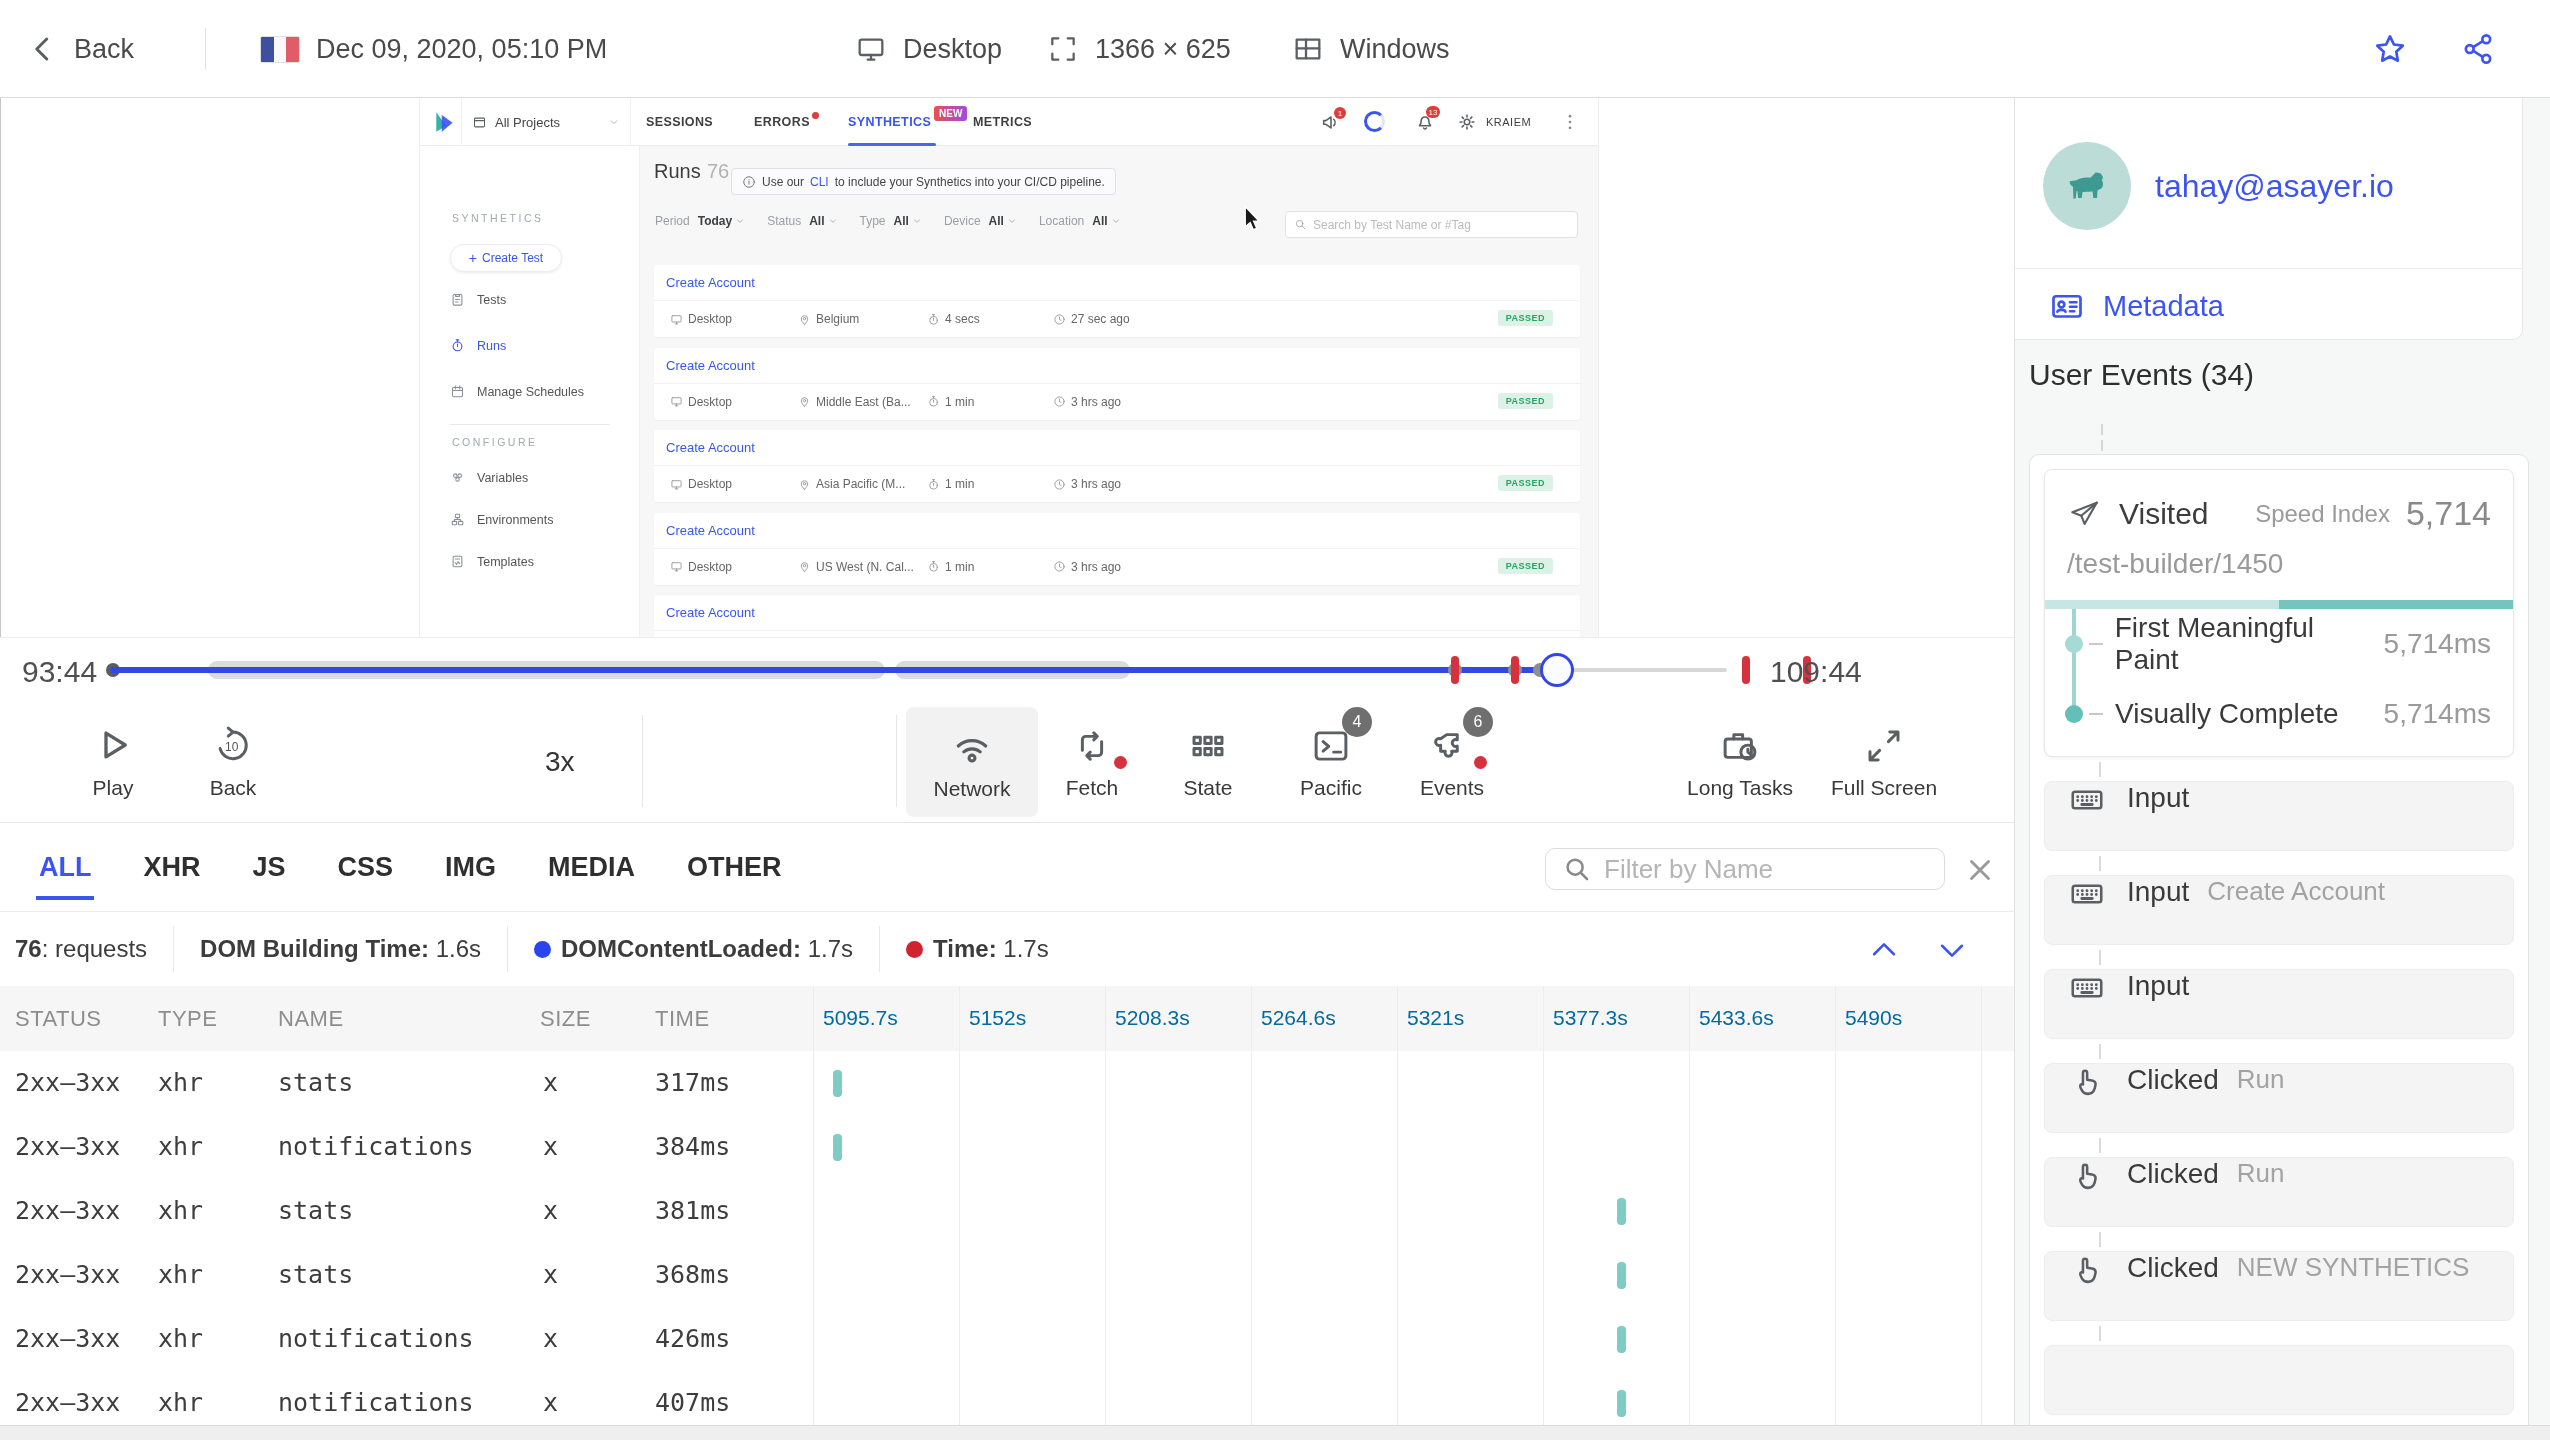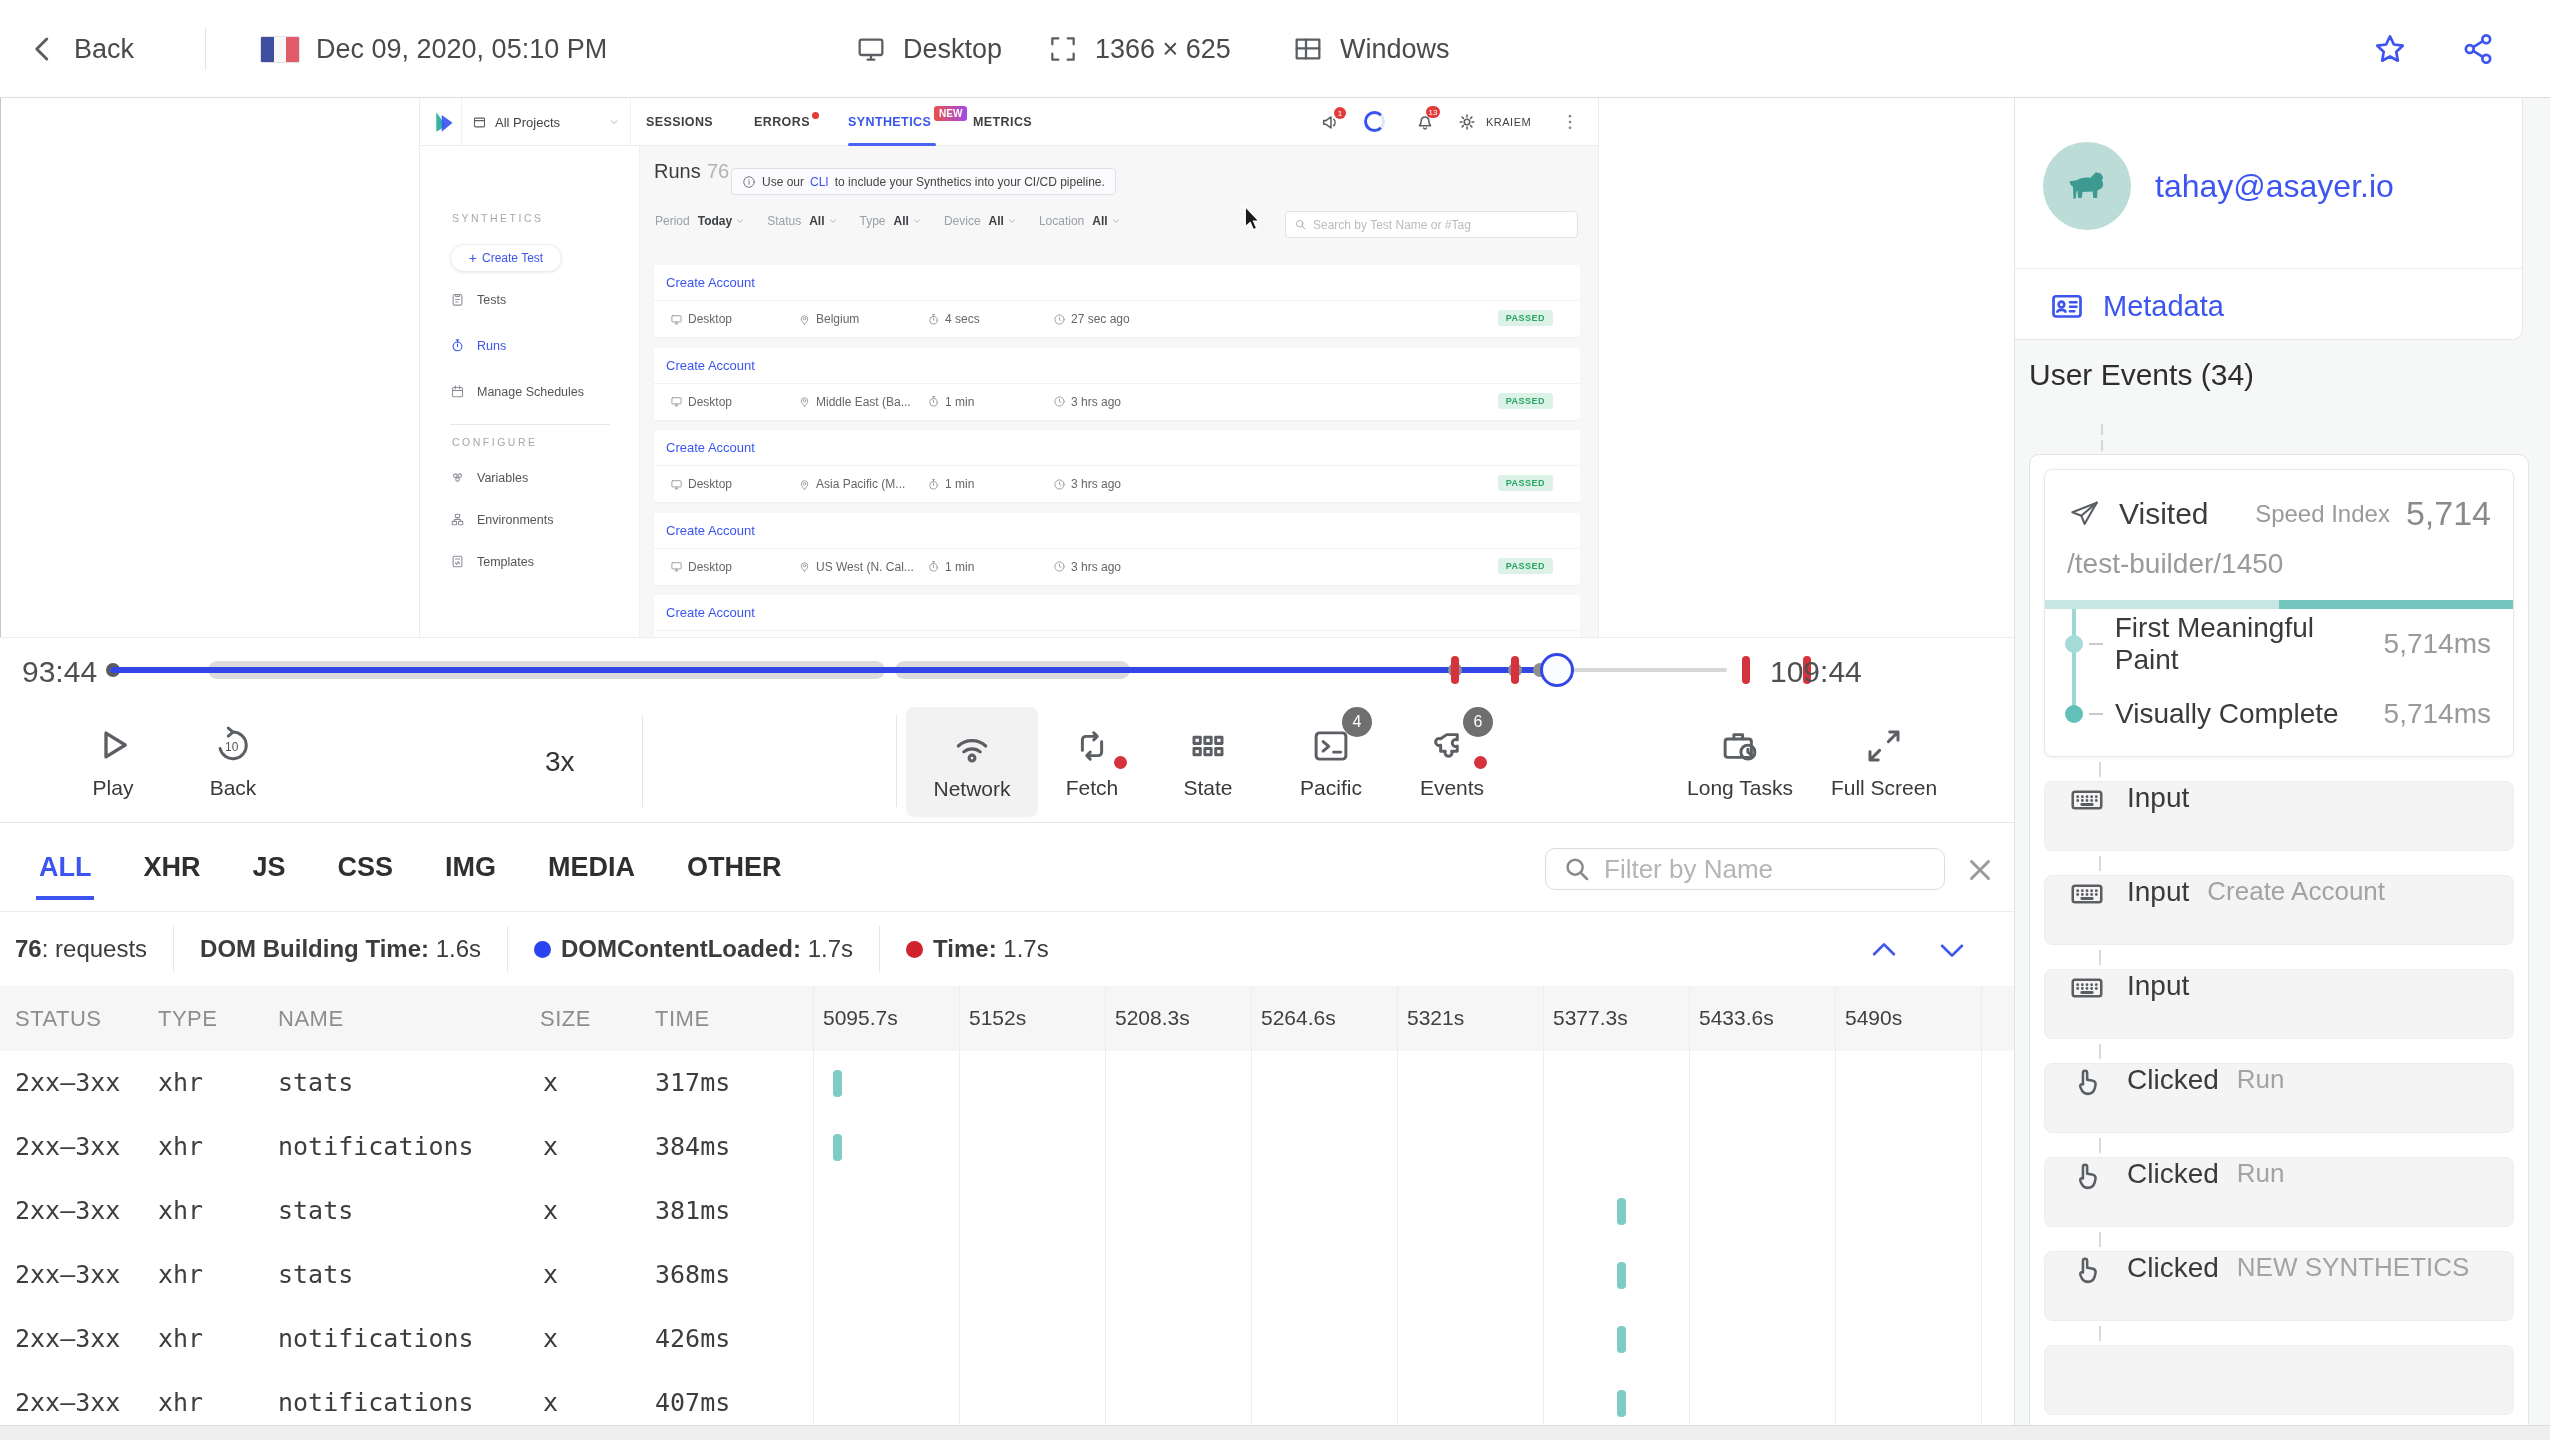--- a/index.html
+++ b/index.html
@@ -88,21 +88,21 @@
 .nfilter input::placeholder{color:#b5b5b5}
 .nclose{position:absolute;left:1963px;top:30px;cursor:pointer}
 .statsrow{position:absolute;left:0;top:88px;width:2014px;height:75px;border-top:1px solid #ededed;display:flex;align-items:center;padding-left:15px;font-size:24px;color:#3c3c3c}
 .sdiv{width:1px;height:46px;background:#e8e8e8;margin:0 26px}
 .dot{width:17px;height:17px;border-radius:50%;margin-right:10px}
 .chev{position:absolute;top:22px;cursor:pointer}
 .thead{position:absolute;left:0;top:163px;width:2014px;height:65px;background:#f6f6f6;font-size:22px;color:#8d8d8d;letter-spacing:.5px}
 .th{position:absolute;top:20px}
 .wf-grid{position:absolute;left:813px;top:163px;width:1176px;height:440px;background:repeating-linear-gradient(90deg,#ededed 0 1px,transparent 1px 146px);pointer-events:none}
 .wf-ticks{position:absolute;left:813px;top:163px;height:65px;display:flex}
-.wf-ticks span{width:146px;padding:20px 0 0 10px;font-size:21px;color:#404040}
+.wf-ticks span{width:146px;padding:20px 0 0 10px;font-size:21px;color:#0369a1}
 .nrows{position:absolute;left:0;top:228px;width:2014px}
 .nrow{position:relative;height:64px;font-family:"DejaVu Sans Mono",monospace;font-size:25px;color:#3d3d3d;cursor:pointer}
 .nc{position:absolute;top:17px}
 .wbar{position:absolute;top:19px;width:9px;height:27px;border-radius:4px;background:#7fccc6}
 
 
 .bstrip{position:absolute;left:0;top:1425px;width:2550px;height:15px;background:#efefef;border-top:1px solid #dcdcdc;z-index:60}
 
 
 .rsb{position:absolute;left:2014px;top:98px;width:596px;bottom:0;background:#f6f7f7;border-left:1px solid #e2e2e2;z-index:20}

